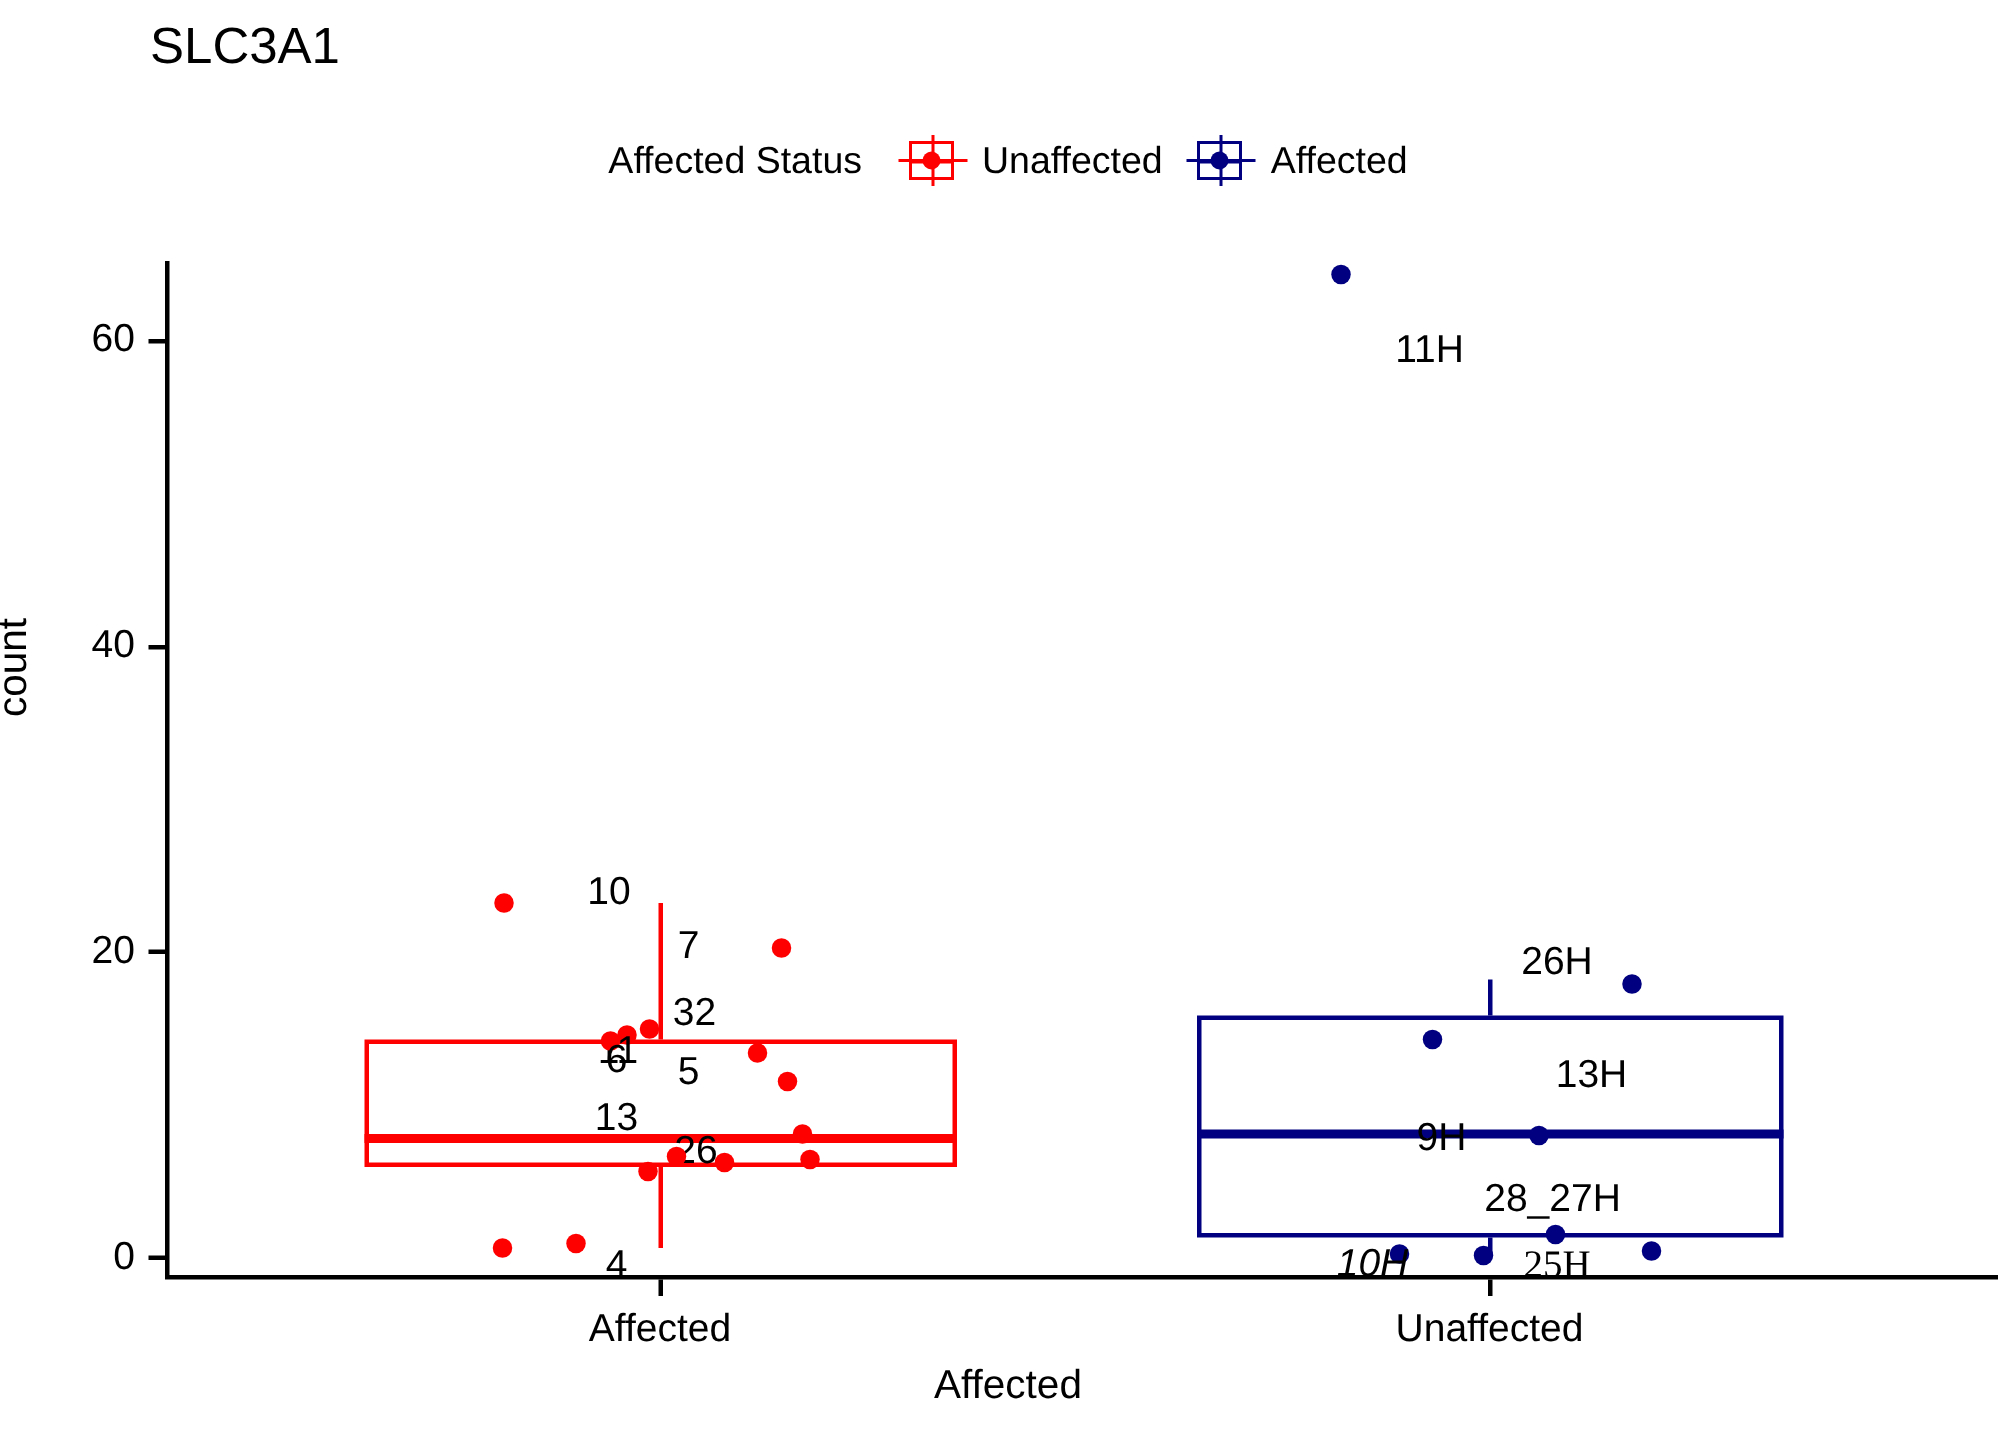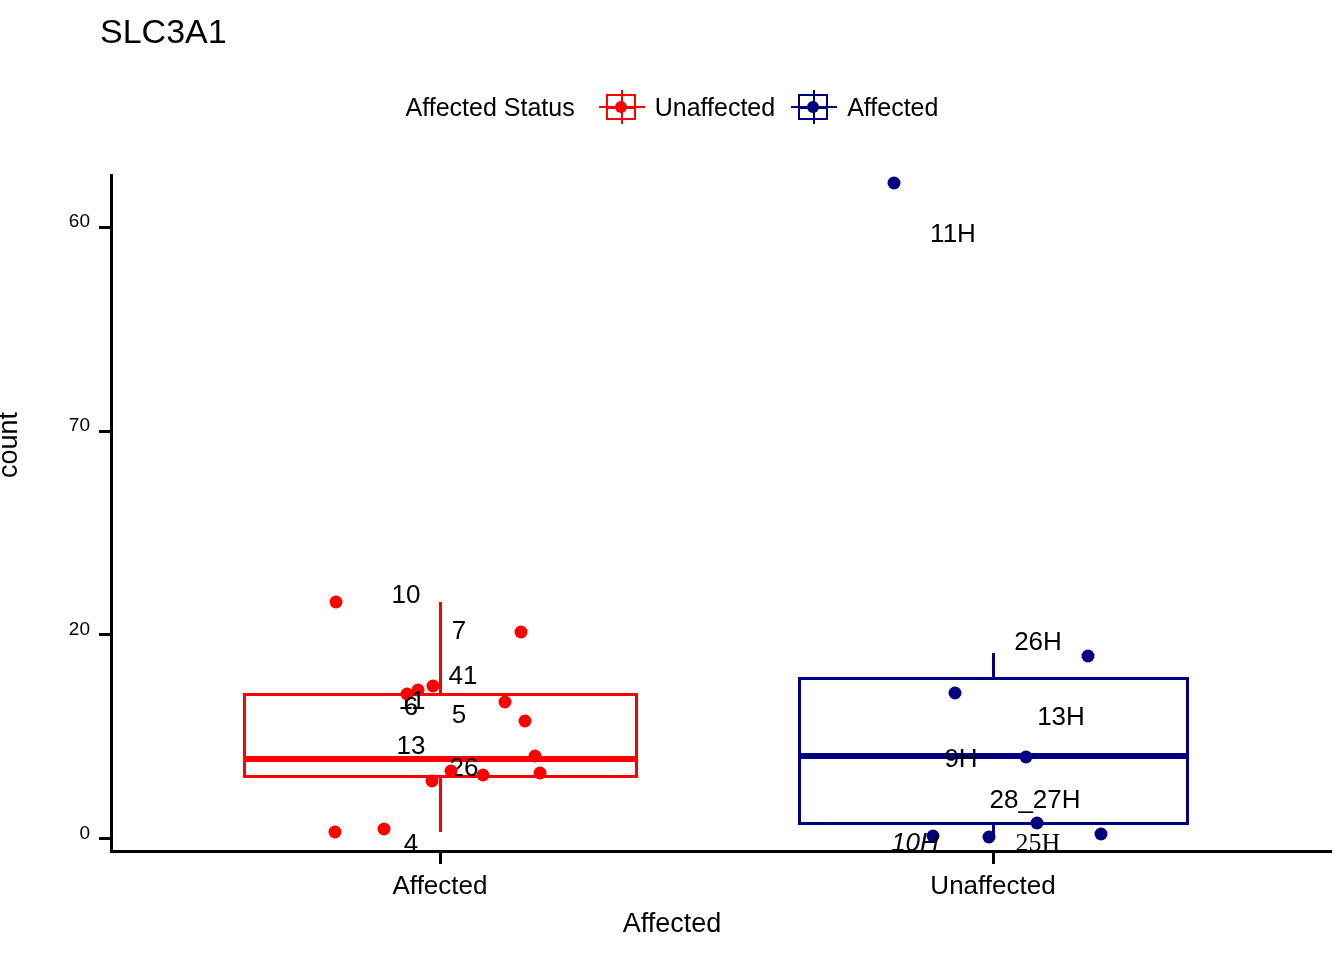--- a/index.html
+++ b/index.html
@@ -104,21 +104,21 @@
     background: #000;
   }
   #y-axis { left: 110px; top: 174px; width: 3px; height: 678px; }
   #x-axis { left: 110px; top: 850px; width: 1222px; height: 3px; }
 
   .y-tick { position: absolute; left: 99px; width: 11px; height: 3px; background: #000; }
   .y-tick-label {
     position: absolute;
     right: 1254px;
     text-align: right;
-    font-size: 19px;
+    font-size: 26px;
     color: #000;
     white-space: nowrap;
   }
   .x-tick { position: absolute; top: 853px; width: 3px; height: 11px; background: #000; }
   .x-tick-label {
     position: absolute;
     top: 870px;
     font-size: 26px;
     color: #000;
     text-align: center;
@@ -205,42 +205,42 @@
 
   <div id="y-axis-title">count</div>
   <div id="x-axis-title">Affected</div>
 
   <div id="ticks-layer">
       <div class="y-tick" style="top: 837px;"></div>
       <div class="y-tick-label" style="top: 821.5px;">0</div>
       <div class="y-tick" style="top: 633.3px;"></div>
       <div class="y-tick-label" style="top: 617.8px;">20</div>
       <div class="y-tick" style="top: 429.6px;"></div>
-      <div class="y-tick-label" style="top: 414.1px;">70</div>
+      <div class="y-tick-label" style="top: 414.1px;">40</div>
       <div class="y-tick" style="top: 225.9px;"></div>
       <div class="y-tick-label" style="top: 210.4px;">60</div>
       <div class="x-tick" style="left: 438.5px;"></div>
       <div class="x-tick-label" style="left: 440px;">Affected</div>
       <div class="x-tick" style="left: 991.5px;"></div>
       <div class="x-tick-label" style="left: 993px;">Unaffected</div>
     </div>
   <div id="series-layer">
       <div>
         <div class="whisker" style="left: 438.5px; top: 602.208px; height: 90.6465px; background: rgb(255, 0, 0);"></div>
         <div class="whisker" style="left: 438.5px; top: 778.409px; height: 53.9805px; background: rgb(255, 0, 0);"></div>
         <div class="boxrect" style="left: 242.5px; top: 692.854px; width: 395px; height: 85.554px; border: 3px solid rgb(255, 0, 0);"></div>
         <div class="medline" style="left: 242.5px; top: 756.057px; width: 395px; height: 6px; background: rgb(255, 0, 0);"></div>
         <div class="pt" style="left: 336px; top: 602.208px; background: rgb(255, 0, 0);"></div>
         <div class="ptlabel" style="left: 406px; top: 594px;">10</div>
         <div class="pt" style="left: 521px; top: 631.745px; background: rgb(255, 0, 0);"></div>
         <div class="ptlabel" style="left: 459px; top: 630px;">7</div>
         <div class="pt" style="left: 418px; top: 689.799px; background: rgb(255, 0, 0);"></div>
         <div class="ptlabel" style="left: 412px; top: 663px; margin-top: 37px;">11</div>
         <div class="pt" style="left: 433px; top: 685.725px; background: rgb(255, 0, 0);"></div>
-        <div class="ptlabel" style="left: 463px; top: 675px;">41</div>
+        <div class="ptlabel" style="left: 463px; top: 675px;">32</div>
         <div class="pt" style="left: 407px; top: 693.873px; background: rgb(255, 0, 0);"></div>
         <div class="ptlabel" style="left: 411px; top: 706px;">6</div>
         <div class="pt" style="left: 505px; top: 702.021px; background: rgb(255, 0, 0);"></div>
         <div class="ptlabel" style="left: 459px; top: 714px;">5</div>
         <div class="pt" style="left: 525px; top: 721.372px; background: rgb(255, 0, 0);"></div>
         <div class="ptlabel" style="left: 411px; top: 745px;">13</div>
         <div class="pt" style="left: 432px; top: 781.464px; background: rgb(255, 0, 0);"></div>
         <div class="ptlabel" style="left: 464px; top: 767px;">26</div>
         <div class="pt" style="left: 384px; top: 829.333px; background: rgb(255, 0, 0);"></div>
         <div class="ptlabel" style="left: 411px; top: 843px;">4</div>

